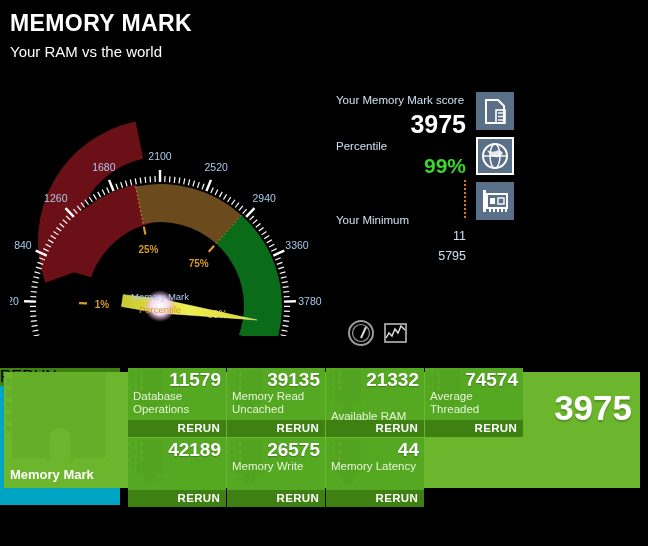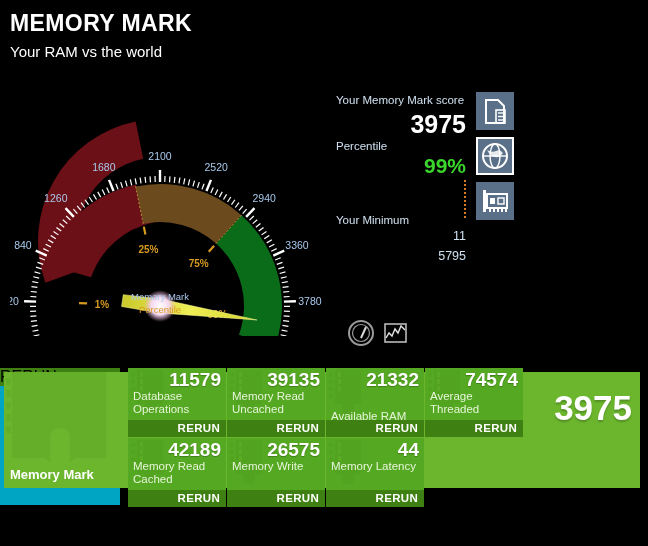--- a/index.html
+++ b/index.html
@@ -422,21 +422,20 @@
         <rect x="0" y="17" width="4" height="4"></rect>
             <rect x="0" y="24" width="4" height="4"></rect>
       </g>
       <g fill="#64ad28" opacity=".9">
         <rect x="9" y="2" width="3" height="5"></rect>
             <rect x="9" y="9" width="3" height="5"></rect>
         <rect x="9" y="16" width="3" height="5"></rect>
       </g>
     </svg>
         <div class="tval">42189</div>
-        <div class="tname" style="top:22px;width:88px;">Memory Read Cached</div>
         <div class="rerun">RERUN</div>
       </div>
       <div class="tile" style="left: 227px; top: 70px; width: 98px; height: 69px;">
         <svg class="wm" viewBox="0 0 34 46">
       <g fill="#4f9b1f" opacity=".75">
         <rect x="6" y="0" width="26" height="34"></rect>
         <rect x="13" y="20" width="12" height="24" rx="5"></rect>
         <rect x="0" y="3" width="4" height="4"></rect>
             <rect x="0" y="10" width="4" height="4"></rect>
         <rect x="0" y="17" width="4" height="4"></rect>

